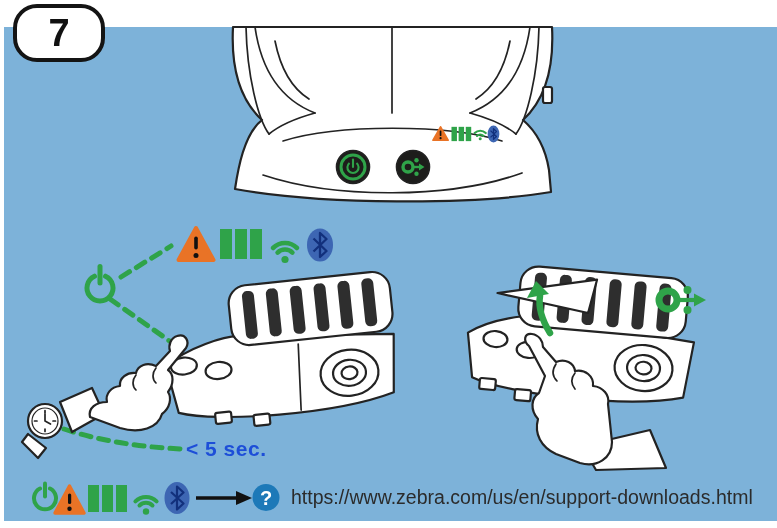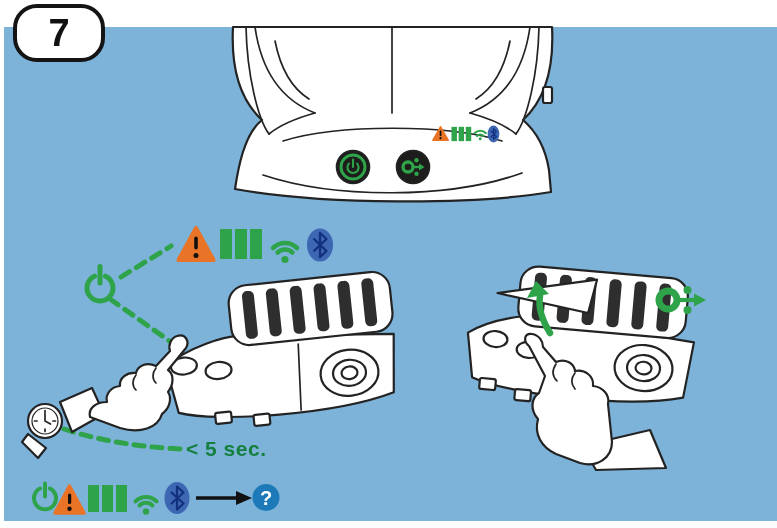--- a/index.html
+++ b/index.html
@@ -4,21 +4,21 @@
 <style>
   html,body{margin:0;padding:0;background:#fff;}
   .stage{position:relative;width:777px;height:528px;background:#fff;overflow:hidden;
          font-family:"Liberation Sans",sans-serif;}
   .blue-panel{position:absolute;left:4px;top:27px;width:773px;height:494px;background:#7DB2D9;}
   .step-badge{position:absolute;left:13px;top:4px;width:84px;height:50px;background:#fff;
         border:4px solid #141414;border-radius:24px;display:flex;align-items:center;
         justify-content:center;font-size:38px;font-weight:bold;color:#111;z-index:5;}
   .scene{position:absolute;left:0;top:0;z-index:2;}
   .hold-label{position:absolute;left:186px;top:437px;font-size:21px;font-weight:bold;
-        color:#15803d;z-index:4;letter-spacing:.5px;}
+        color:#1d4ed8;z-index:4;letter-spacing:.5px;}
   .url-label{position:absolute;left:291px;top:486px;font-size:19.5px;color:#2b2b2b;z-index:4;}
   .lineart{fill:#fff;stroke:#232323;stroke-width:2.2;stroke-linejoin:round;}
   .thin{fill:none;stroke:#232323;stroke-width:1.7;stroke-linecap:round;}
   .dash{fill:none;stroke:#2FA349;stroke-width:5;stroke-dasharray:10 8;stroke-linecap:round;}
   .grn{stroke:#2FA349;}
 </style>
 </head>
 <body>
 
 <div class="stage">
@@ -236,13 +236,14 @@
       </g>
       <g>
         <circle cx="266" cy="497.5" r="13.5" fill="#1D79B8"></circle>
         <text x="266" y="505" text-anchor="middle" font-size="20" font-weight="bold" fill="#fff" font-family="Liberation Sans, sans-serif">?</text>
       </g>
     </g>
   </svg>
 
   <div class="hold-label">&lt; 5 sec.</div>
 
+  <div class="url-label">https://www.zebra.com/us/en/support-downloads.html</div>
 </div>
 
 </body></html>

